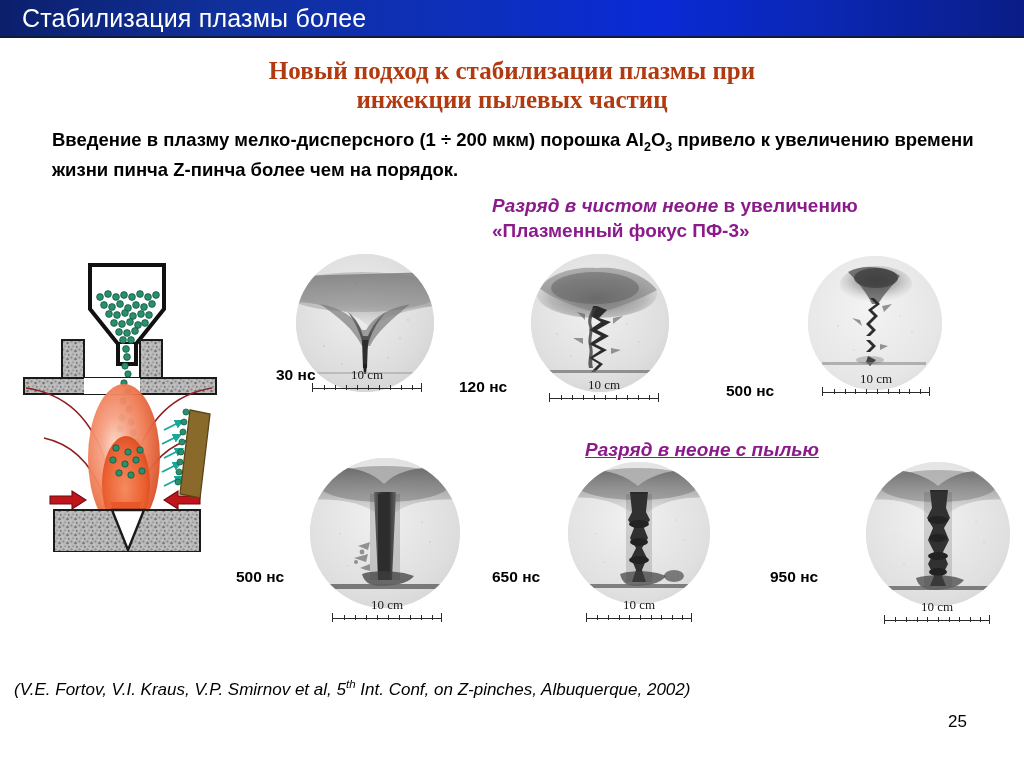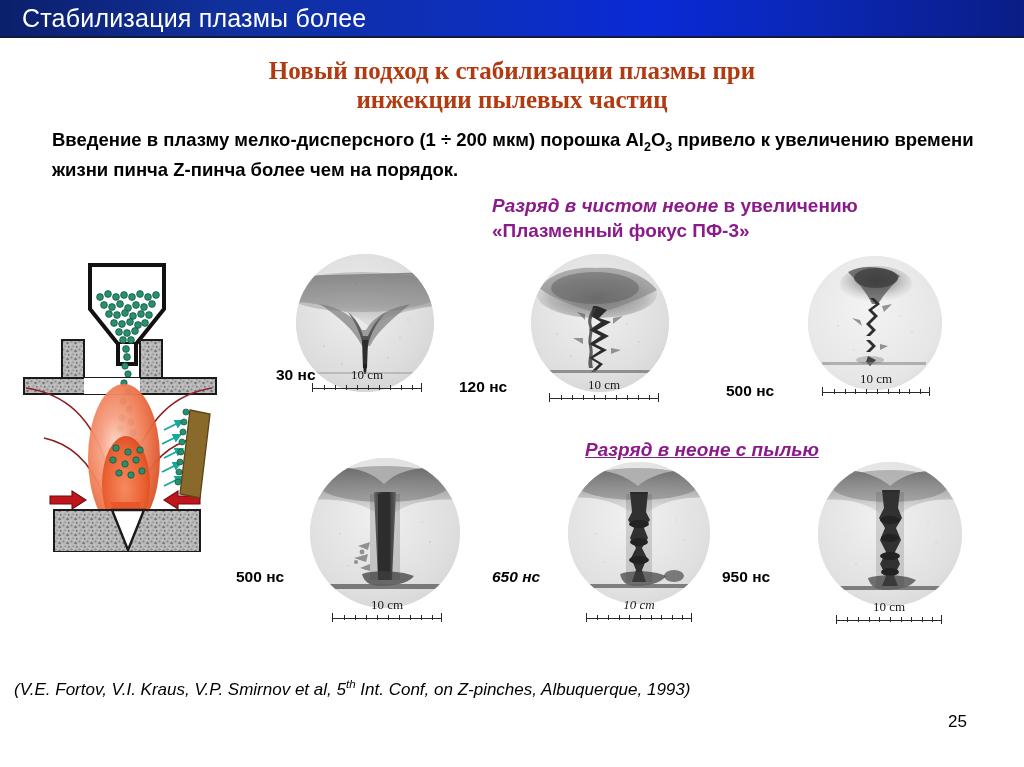--- a/index.html
+++ b/index.html
@@ -585,21 +585,21 @@
         <span class="tick" style="left:44px"></span>
       <span class="tick" style="left:55px"></span>
         <span class="tick" style="left:66px"></span>
       <span class="tick" style="left:77px"></span>
         <span class="tick" style="left:88px"></span>
       <span class="tick" style="left:99px"></span>
     </div>
   </div>
 </div>
 
-<div class="shot" id="shot5" style="left:568px; top:462px;font-style:italic;">
+<div class="shot" id="shot5" style="left:568px; top:462px;">
   <div class="disc" style="width:142px;height:142px;">
     <svg width="142" height="142" viewBox="0 0 142 142" xmlns="http://www.w3.org/2000/svg">
       <defs>
         <radialGradient id="bg5" cx="45%" cy="40%" r="72%">
           <stop offset="0%" stop-color="#f1f1f1"></stop>
             <stop offset="74%" stop-color="#e0e0e0"></stop>
           <stop offset="100%" stop-color="#d4d4d4"></stop>
         </radialGradient>
         <linearGradient id="capg5" x1="0" y1="0" x2="0" y2="1">
           <stop offset="0%" stop-color="#585858" stop-opacity="0.8"></stop>
@@ -645,21 +645,21 @@
         <span class="tick" style="left:42px"></span>
       <span class="tick" style="left:53px"></span>
         <span class="tick" style="left:64px"></span>
       <span class="tick" style="left:74px"></span>
         <span class="tick" style="left:85px"></span>
       <span class="tick" style="left:95px"></span>
     </div>
   </div>
 </div>
 
-<div class="shot" id="shot6" style="left:818px; top:462px;">
+<div class="shot" id="shot6" style="left:866px; top:462px;">
   <div class="disc" style="width:144px;height:144px;">
     <svg width="144" height="144" viewBox="0 0 144 144" xmlns="http://www.w3.org/2000/svg">
       <defs>
         <radialGradient id="bg6" cx="45%" cy="40%" r="72%">
           <stop offset="0%" stop-color="#f1f1f1"></stop>
             <stop offset="74%" stop-color="#e0e0e0"></stop>
           <stop offset="100%" stop-color="#d3d3d3"></stop>
         </radialGradient>
         <linearGradient id="capg6" x1="0" y1="0" x2="0" y2="1">
           <stop offset="0%" stop-color="#5c5c5c" stop-opacity="0.8"></stop>
@@ -703,15 +703,15 @@
       <span class="tick" style="left:53px"></span>
         <span class="tick" style="left:64px"></span>
       <span class="tick" style="left:74px"></span>
         <span class="tick" style="left:85px"></span>
       <span class="tick" style="left:95px"></span>
     </div>
   </div>
 </div>
 
 <div class="footer-cite">
-  <span>(V.E. Fortov, V.I. Kraus, V.P. Smirnov  et al, 5</span><sup>th</sup><span> Int. Conf, on Z-pinches, Albuquerque, 1993)</span>
+  <span>(V.E. Fortov, V.I. Kraus, V.P. Smirnov  et al, 5</span><sup>th</sup><span> Int. Conf, on Z-pinches, Albuquerque, 2002)</span>
 </div>
 <div class="page-num">25</div>
 
 </body></html>

